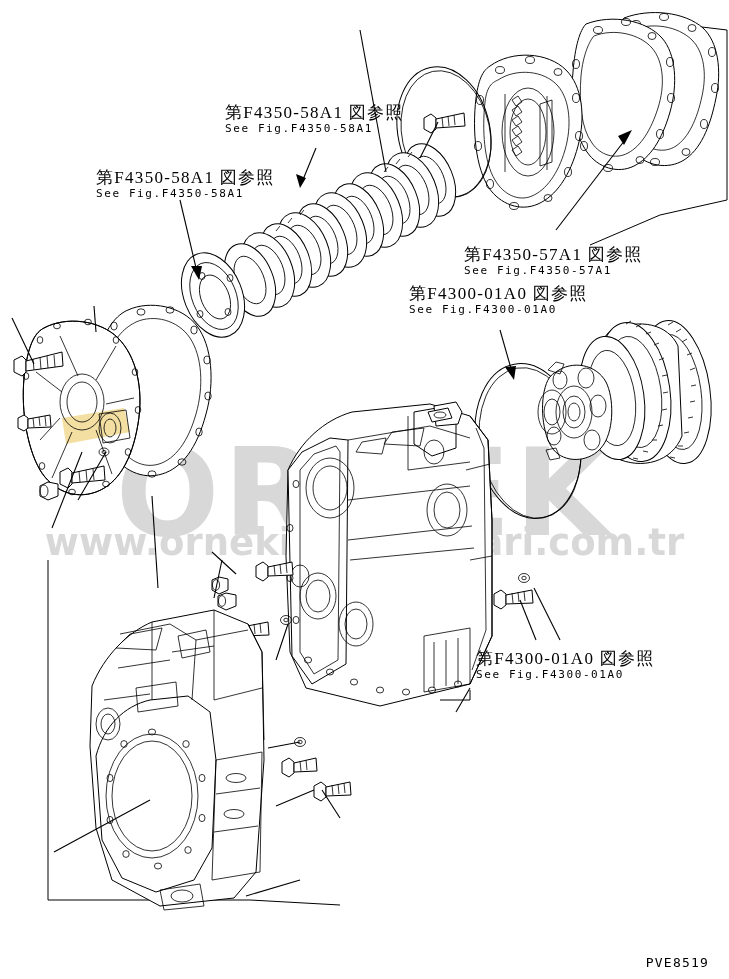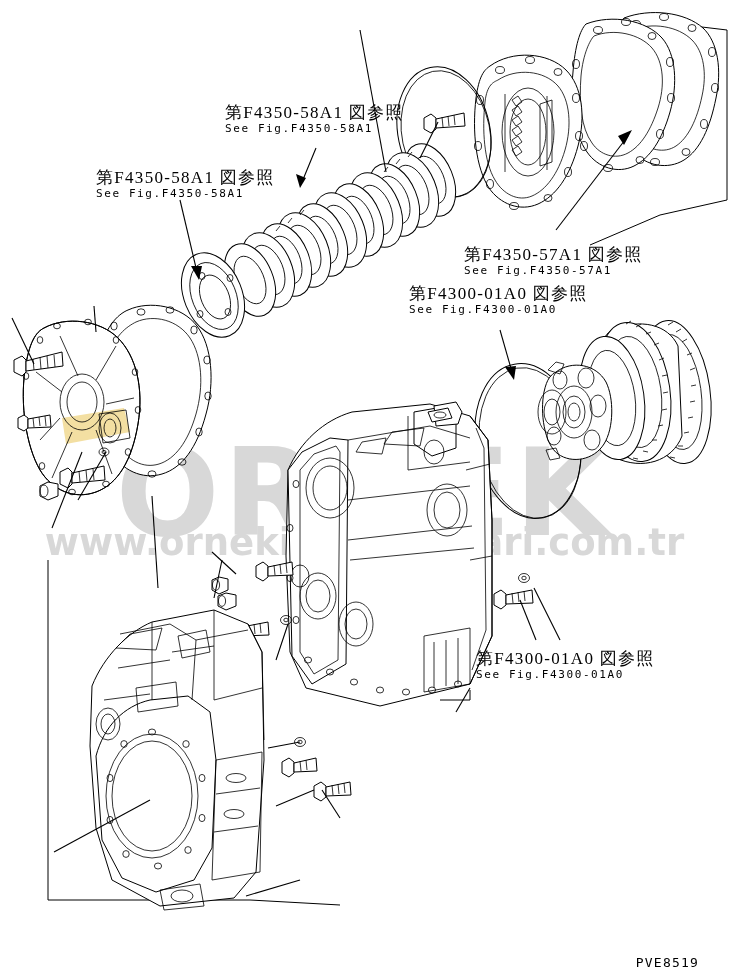--- a/index.html
+++ b/index.html
@@ -83,21 +83,21 @@
     font-family:"DejaVu Sans Mono","Liberation Mono",monospace;
     font-size:11px;
     letter-spacing:1.6px;
     line-height:15px;
     display:block;
   }
 
   
   #figcode{
     position:absolute;
-    right:30px;
+    right:20px;
     bottom:9px;
     z-index:3;
     font-family:"DejaVu Sans Mono","Liberation Mono",monospace;
     font-size:13px;
     letter-spacing:1.2px;
     color:#000;
   }
 </style>
 </head>
 <body>

